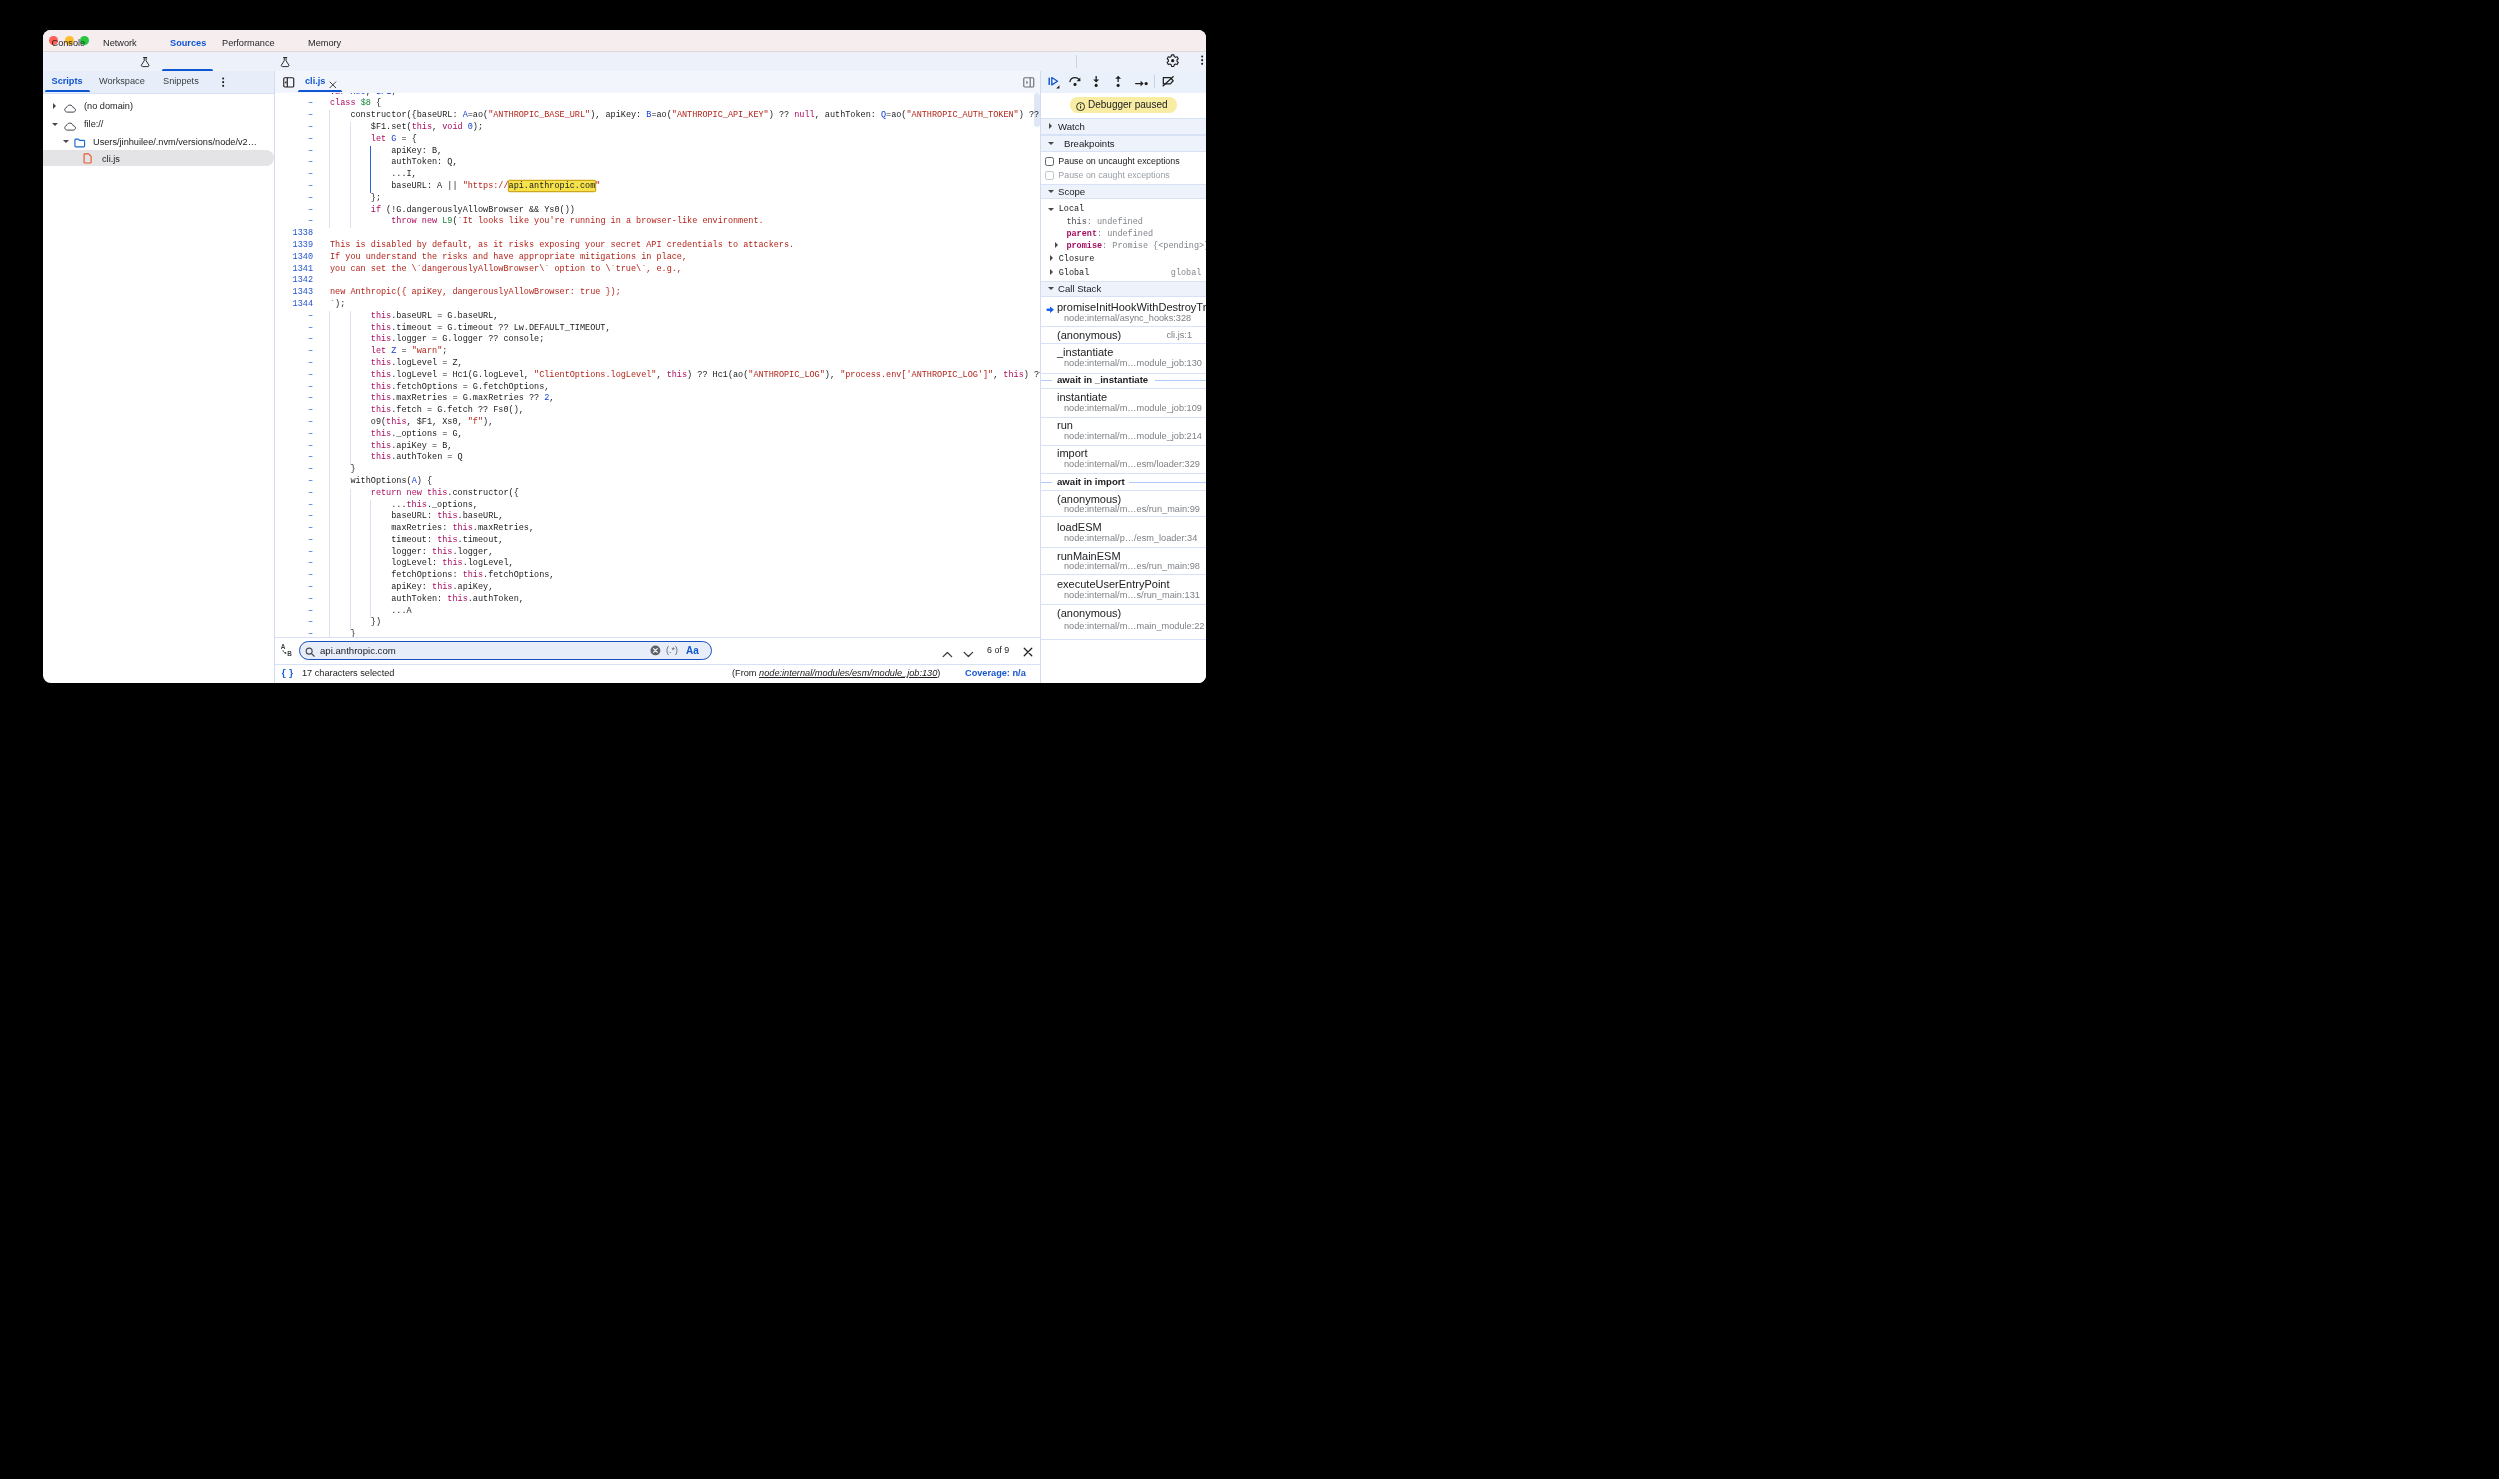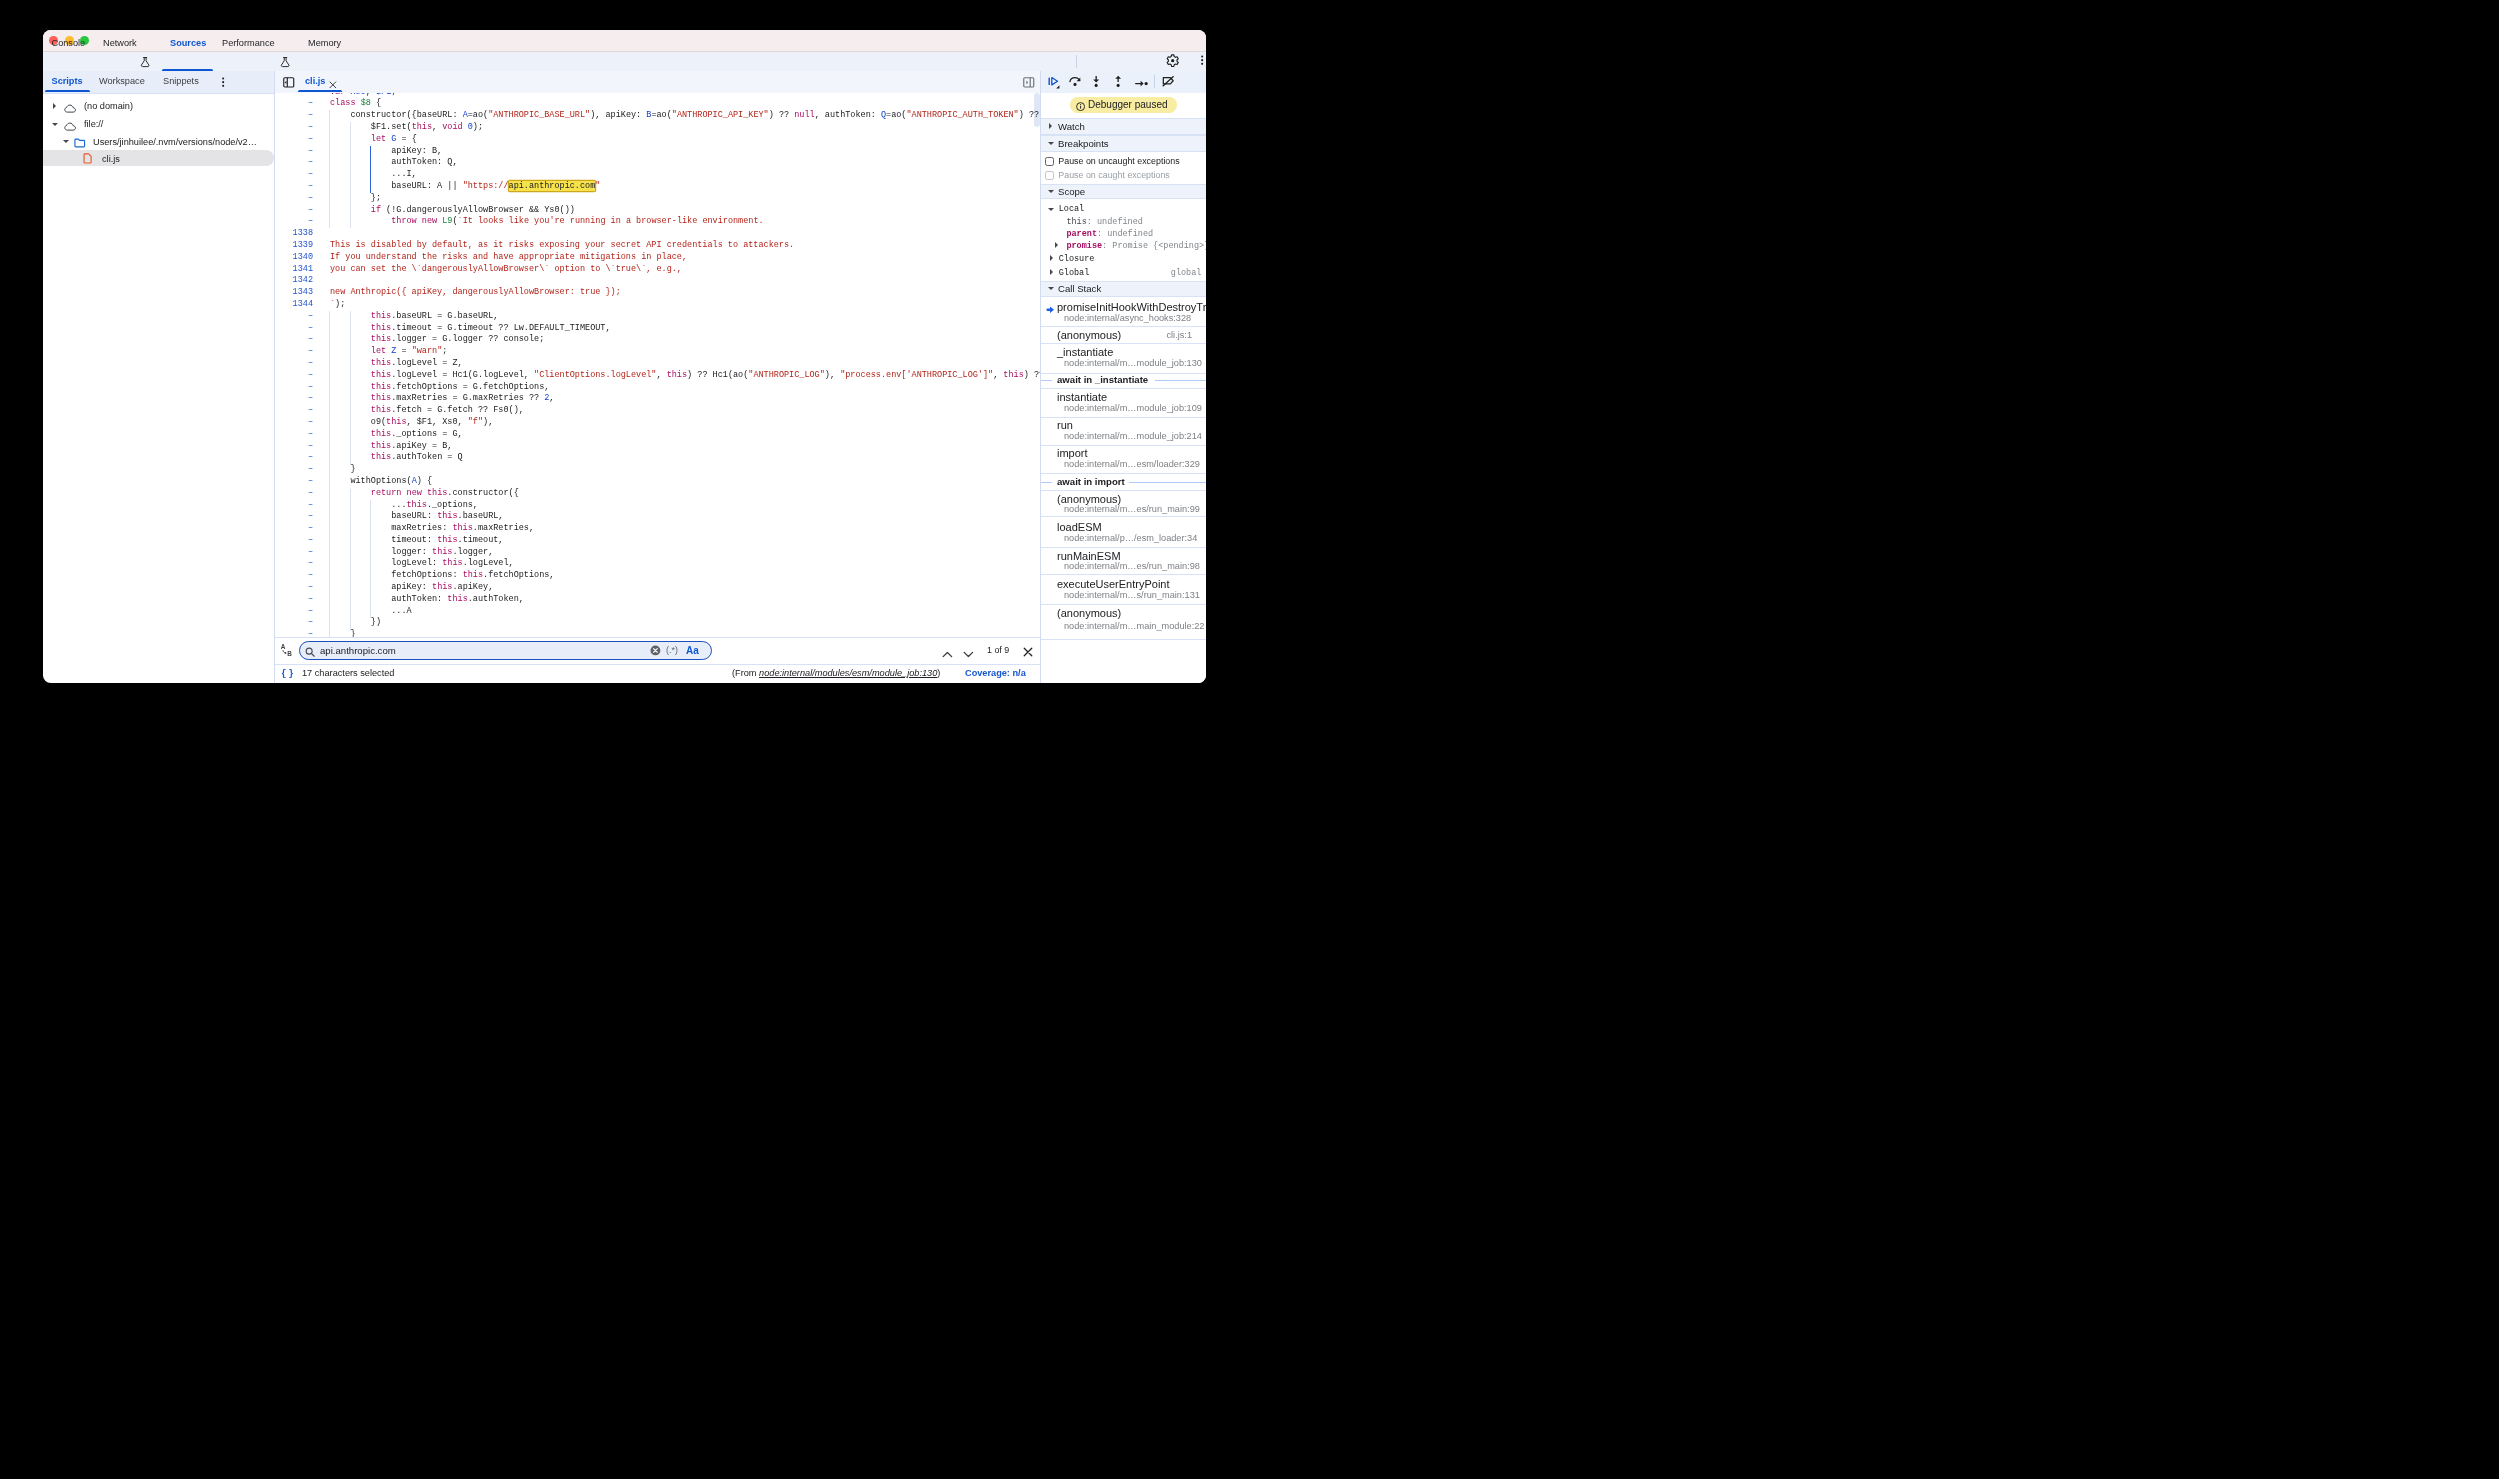--- a/index.html
+++ b/index.html
@@ -290,21 +290,21 @@
         <path d="M4.6 4.6 9.4 9.4 M9.4 4.6 4.6 9.4" stroke="#fff" stroke-width="1.4" stroke-linecap="round"></path>
       </svg></div>
   <div class="r" style="left:623px;top:611px;height:19px;line-height:19px;font-size:8.9px;color:#5f6368">(.*)</div>
   <div class="r" style="left:643px;top:611px;height:36px;line-height:19px;font-size:10px;font-weight:bold;color:#0f57d2">Aa</div>
   <div class="r" style="left:899px;top:617px"><svg width="10.8" height="7" viewBox="0 0 14 9">
         <path d="M1.5 7.3 7 1.8l5.5 5.5" fill="none" stroke="#3c4043" stroke-width="1.7" stroke-linecap="round" stroke-linejoin="round"></path>
       </svg></div>
   <div class="r" style="left:920px;top:617px"><svg width="10.8" height="7" viewBox="0 0 14 9">
         <path d="M1.5 1.7 7 7.2l5.5-5.5" fill="none" stroke="#3c4043" stroke-width="1.7" stroke-linecap="round" stroke-linejoin="round"></path>
       </svg></div>
-  <div class="r" style="left:944px;top:611px;height:19px;line-height:19px;font-size:8.9px;color:#202124">1 of 9</div>
+  <div class="r" style="left:944px;top:611px;height:19px;line-height:19px;font-size:8.9px;color:#202124">6 of 9</div>
   <div class="r" style="left:980px;top:616px"><svg width="10" height="10" viewBox="0 0 13 13">
         <path d="M1.6 1.6 11.4 11.4 M11.4 1.6 1.6 11.4" stroke="#202124" stroke-width="1.7" stroke-linecap="round"></path>
       </svg></div>
 
   <div class="r" id="statusrow"></div>
   <div class="r mono" style="left:238px;top:638px;font-size:9.2px;font-weight:bold;color:#0f57d2">{ }</div>
   <div class="r" style="left:259px;top:634px;height:19px;line-height:19px;font-size:9.2px;color:#202124">17 characters selected</div>
   <div class="r" style="left:689px;top:634px;height:19px;line-height:19px;font-size:9.2px;color:#202124">(From <span class="ul">node:internal/modules/esm/module_job:130</span>)</div>
   <div class="r" style="left:922px;top:634px;height:19px;line-height:19px;font-size:9.2px;font-weight:bold;color:#1656ce">Coverage: n/a</div>
 
@@ -317,21 +317,21 @@
           <circle cx="6" cy="6" r="5.2" fill="none" stroke="#1f1f1f" stroke-width="1.2"></circle>
           <rect x="5.35" y="5" width="1.3" height="3.6" fill="#1f1f1f"></rect>
           <circle cx="6" cy="3.4" r="0.8" fill="#1f1f1f"></circle>
         </svg></div>
 <div class="r" style="left:47px;top:4.2px;height:15.4px;line-height:15.4px;font-size:10px;color:#202124">Debugger paused</div>
 <div class="r sechdr" style="top:24.6px;height:17.7px"></div>
       <div class="r" style="left:7.7px;top:30px;width:0;height:0;border-left:3.8px solid #474747;border-top:3.1px solid transparent;border-bottom:3.1px solid transparent"></div>
       <div class="r sectxt" style="left:17px;top:24.6px;height:17.7px;line-height:17.7px">Watch</div>
 <div class="r sechdr" style="top:42px;height:17px"></div>
       <div class="r" style="left:7px;top:49px;width:0;height:0;border-top:3.8px solid #474747;border-left:3.1px solid transparent;border-right:3.1px solid transparent"></div>
-      <div class="r sectxt" style="left:17px;top:42px;height:19px;line-height:17px">Breakpoints</div>
+      <div class="r sectxt" style="left:23px;top:42px;height:19px;line-height:17px">Breakpoints</div>
 <div class="r cb" style="left:4.2px;top:64px;border-color:#5f6368"></div>
 <div class="r cblabel" style="left:17.3px;top:63px;color:#202124">Pause on uncaught exceptions</div>
 <div class="r cb" style="left:4.2px;top:78px;border-color:#c0c3c9"></div>
 <div class="r cblabel" style="left:17.3px;top:77px;color:#9aa0a6">Pause on caught exceptions</div>
 <div class="r sechdr" style="top:91px;height:15.4px"></div>
       <div class="r" style="left:7px;top:97px;width:0;height:0;border-top:3.8px solid #474747;border-left:3.1px solid transparent;border-right:3.1px solid transparent"></div>
       <div class="r sectxt" style="left:17px;top:91px;height:15.4px;line-height:15.4px">Scope</div>
 <div class="r" style="left:7px;top:115px;width:0;height:0;border-top:3.8px solid #474747;border-left:3.1px solid transparent;border-right:3.1px solid transparent"></div>
 <div class="r sc" style="left:17.7px;top:111px;color:#202124">Local</div>
 <div class="r sc" style="left:25.4px;top:124px"><span style="color:#46484d">this</span><span style="color:#80868b">: undefined</span></div>

